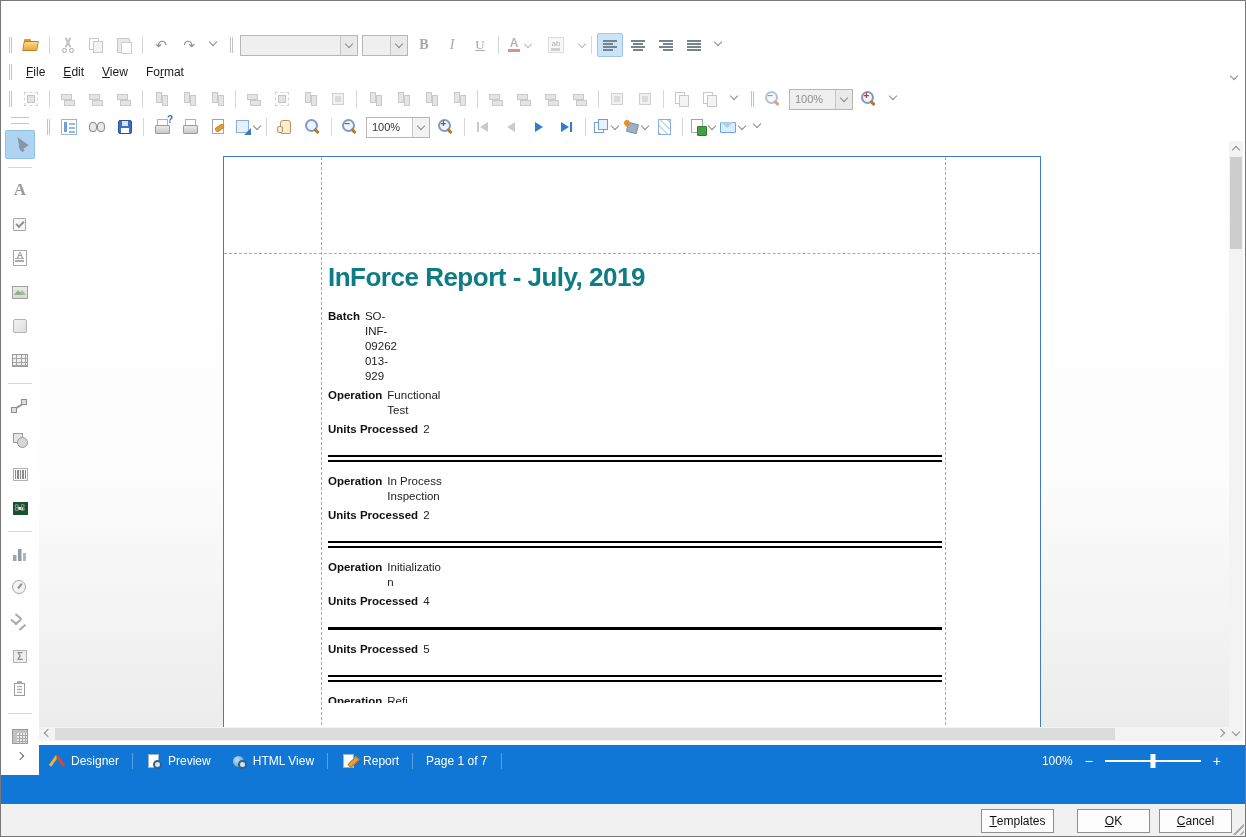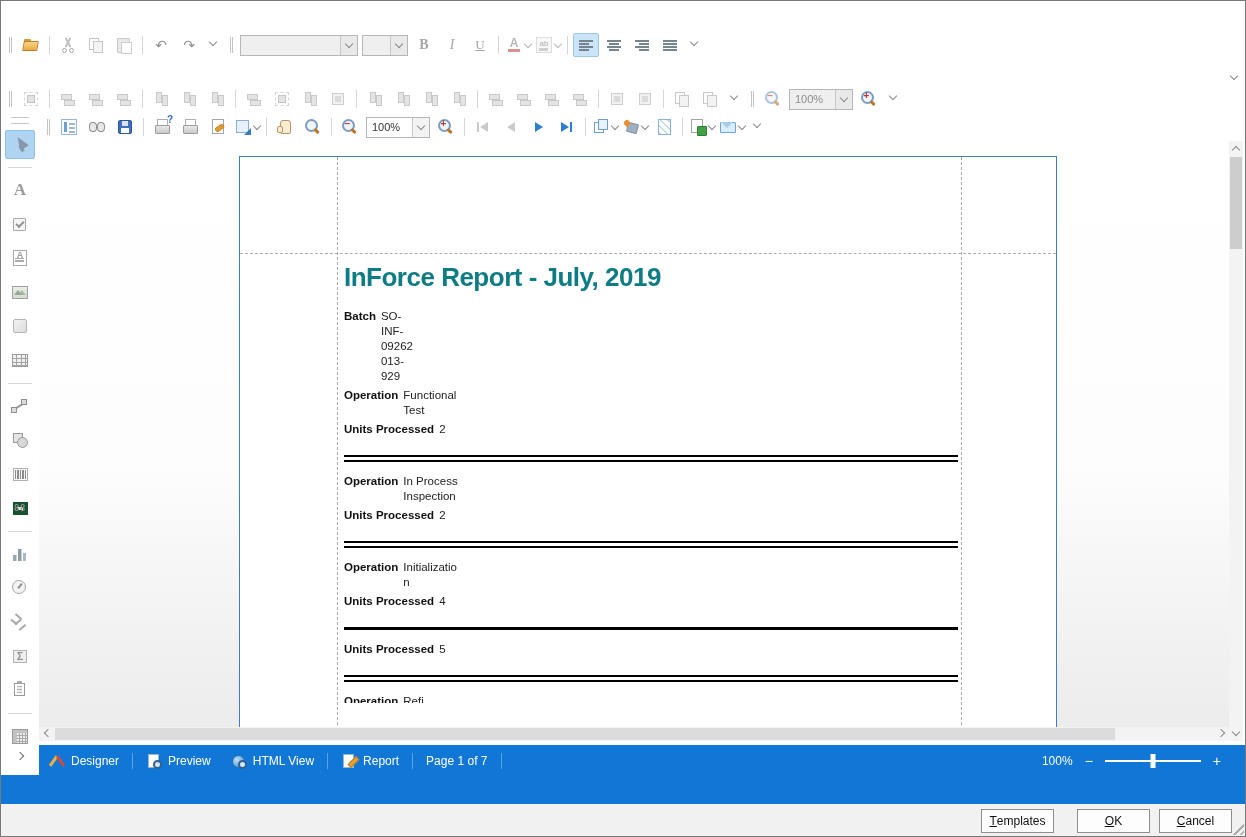--- a/index.html
+++ b/index.html
@@ -47,21 +47,21 @@
   .g-cut::before{transform:rotate(28deg)}.g-cut::after{transform:rotate(-28deg)}
   .g-copy::before{content:"";position:absolute;left:2px;top:2px;width:8px;height:10px;background:#fff;border:1px solid #a8a8a8}
   .g-copy::after{content:"";position:absolute;left:6px;top:5px;width:8px;height:10px;background:#ededed;border:1px solid #a8a8a8}
   .g-paste::before{content:"";position:absolute;left:2px;top:2px;width:11px;height:13px;background:#dcdcdc;border:1px solid #a8a8a8;border-radius:1px}
   .g-paste::after{content:"";position:absolute;left:6px;top:6px;width:9px;height:10px;background:#fff;border:1px solid #b0b0b0}
   .g-fmt-b .gl{font-family:"Liberation Serif",serif;font-weight:700;color:#6f6f6f;font-size:14px}
   .g-fmt-i .gl{font-family:"Liberation Serif",serif;font-style:italic;color:#6f6f6f;font-size:14px}
   .g-fmt-u .gl{font-family:"Liberation Serif",serif;text-decoration:underline;color:#6f6f6f;font-size:13px}
   .g-font-color .gl{color:#8a8a8a;font-weight:700;font-size:12px;padding-bottom:5px}
   .g-font-color::after{content:"";position:absolute;left:3px;bottom:2px;width:12px;height:3px;background:#c0504d}
-  .g-highlight{width:16px!important;height:16px!important;margin:1px;border:1px solid #c9c9c9;background:#f4f4f4;box-sizing:border-box}
+  .g-highlight{width:16px!important;height:16px!important;margin:13px;border:1px solid #c9c9c9;background:#f4f4f4;box-sizing:border-box}
   .g-highlight .gl{font-size:8px;color:#787878;padding-bottom:4px}
   .g-highlight::after{content:"";position:absolute;left:2px;bottom:1px;width:9px;height:3px;background:#b3b3b3}
   .g-align-left,.g-align-center,.g-align-right,.g-align-justify{width:14px!important;height:15px!important;margin:1.5px 2px;background-repeat:no-repeat;background-image:linear-gradient(#76848f,#76848f),linear-gradient(#76848f,#76848f),linear-gradient(#76848f,#76848f),linear-gradient(#76848f,#76848f)}
   .g-align-left{background-size:14px 2px,10px 2px,14px 2px,10px 2px;background-position:0 2px,0 5px,0 8px,0 11px}
   .g-align-center{background-size:14px 2px,10px 2px,14px 2px,10px 2px;background-position:0 2px,50% 5px,0 8px,50% 11px}
   .g-align-right{background-size:14px 2px,10px 2px,14px 2px,10px 2px;background-position:0 2px,100% 5px,0 8px,100% 11px}
   .g-align-justify{background-size:14px 2px,14px 2px,14px 2px,14px 2px;background-position:0 2px,0 5px,0 8px,0 11px}
   .g-lay-a::before{content:"";position:absolute;inset:3px;border:1px solid #b2b2b2;background:#eaeaea}
   .g-lay-a::after{content:"";position:absolute;left:6px;top:6px;right:6px;bottom:6px;background:#c6c6c6}
   .g-lay-b::before{content:"";position:absolute;left:2px;top:4px;width:9px;height:4px;background:#d4d4d4;border:1px solid #a9a9a9}
@@ -137,21 +137,21 @@
   .sidebar{left:0;top:112px;width:38px;height:660px;background:#fff;display:flex;flex-direction:column;align-items:center}
   .sb-grip{width:18px;height:5px;border-top:1px solid #c6c6c6;border-bottom:1px solid #c6c6c6;margin:4px 0 6px}
   .vstrip{display:flex;flex-direction:column;align-items:center;gap:5px;width:100%}
   .vstrip .tbtn{width:30px;height:29px;margin:0}
   .vstrip .tbtn.sel{background:#aed4f2;border-color:#8fc0e8}
   .vstrip .tsep{width:24px;height:1px;background:#d8d8d8;margin:3px 0}
   .sb-expander{margin-top:auto;margin-bottom:8px;width:20px;height:16px;display:flex;align-items:center;justify-content:center}
   .sb-expander .chev{transform:rotate(-45deg);border-color:#6a6a6a}
   
   .surface{left:38px;top:140px;width:1190px;height:586px;background:linear-gradient(180deg,#ffffff 0%,#fdfdfd 55%,#ececec 100%);overflow:hidden}
-  .page{position:absolute;left:200px;top:15px;width:818px;height:640px;background:#fff;border:1px solid #3f7cc0;box-sizing:border-box;overflow:hidden}
+  .page{position:absolute;left:184px;top:15px;width:818px;height:640px;background:#fff;border:1px solid #3f7cc0;box-sizing:border-box;overflow:hidden}
   .m-v1{position:absolute;left:97px;top:0;bottom:0;border-left:1px dashed #ababab}
   .m-v2{position:absolute;left:721px;top:0;bottom:0;border-left:1px dashed #ababab}
   .m-h1{position:absolute;left:0;right:0;top:96px;border-top:1px dashed #ababab}
   .page-content{position:absolute;left:104px;top:104px;width:614px;font-size:11.5px;line-height:15px;color:#222}
   .r-title{font-size:26px;line-height:32px;font-weight:700;letter-spacing:-.5px;color:#0d7c85;margin-bottom:16px;white-space:nowrap}
   .rrow{display:flex;margin-bottom:4px}
   .rrow.clipped{height:9px;overflow:hidden}
   .rlbl{font-weight:700;margin-right:5px;white-space:pre;color:#111}
   .rval{white-space:pre-line;color:#222}
   .sep-double{height:3px;border-top:2px solid #000;border-bottom:2px solid #000;margin:18px 0 12px}
@@ -287,20 +287,27 @@
       <div class="tbtn">
         <span class="ic g-align-justify"></span>
       </div>
       <div class="tbtn tnarrow">
         <span class="ic">
           <i class="chev" style="position: absolute; left: 5px; top: 6px;"></i>
         </span>
       </div>
     </div>
 
+  <div class="abs trow menurow">
+    <div class="tgrip"></div>
+    <div class="menu-item"><span></span><span class="mkey">F</span><span>ile</span></div>
+    <div class="menu-item"><span></span><span class="mkey">E</span><span>dit</span></div>
+    <div class="menu-item"><span></span><span class="mkey">V</span><span>iew</span></div>
+    <div class="menu-item"><span>Fo</span><span class="mkey">r</span><span>mat</span></div>
+  </div>
   <div class="abs overflow-chev"><i class="chev"></i></div>
 
   <div class="abs trow row2">
       <div class="tgrip"></div>
       <div class="tbtn dis">
         <span class="ic g-lay-d"></span>
       </div>
       <div class="tsep"></div>
       <div class="tbtn dis">
         <span class="ic g-lay-b"></span>

